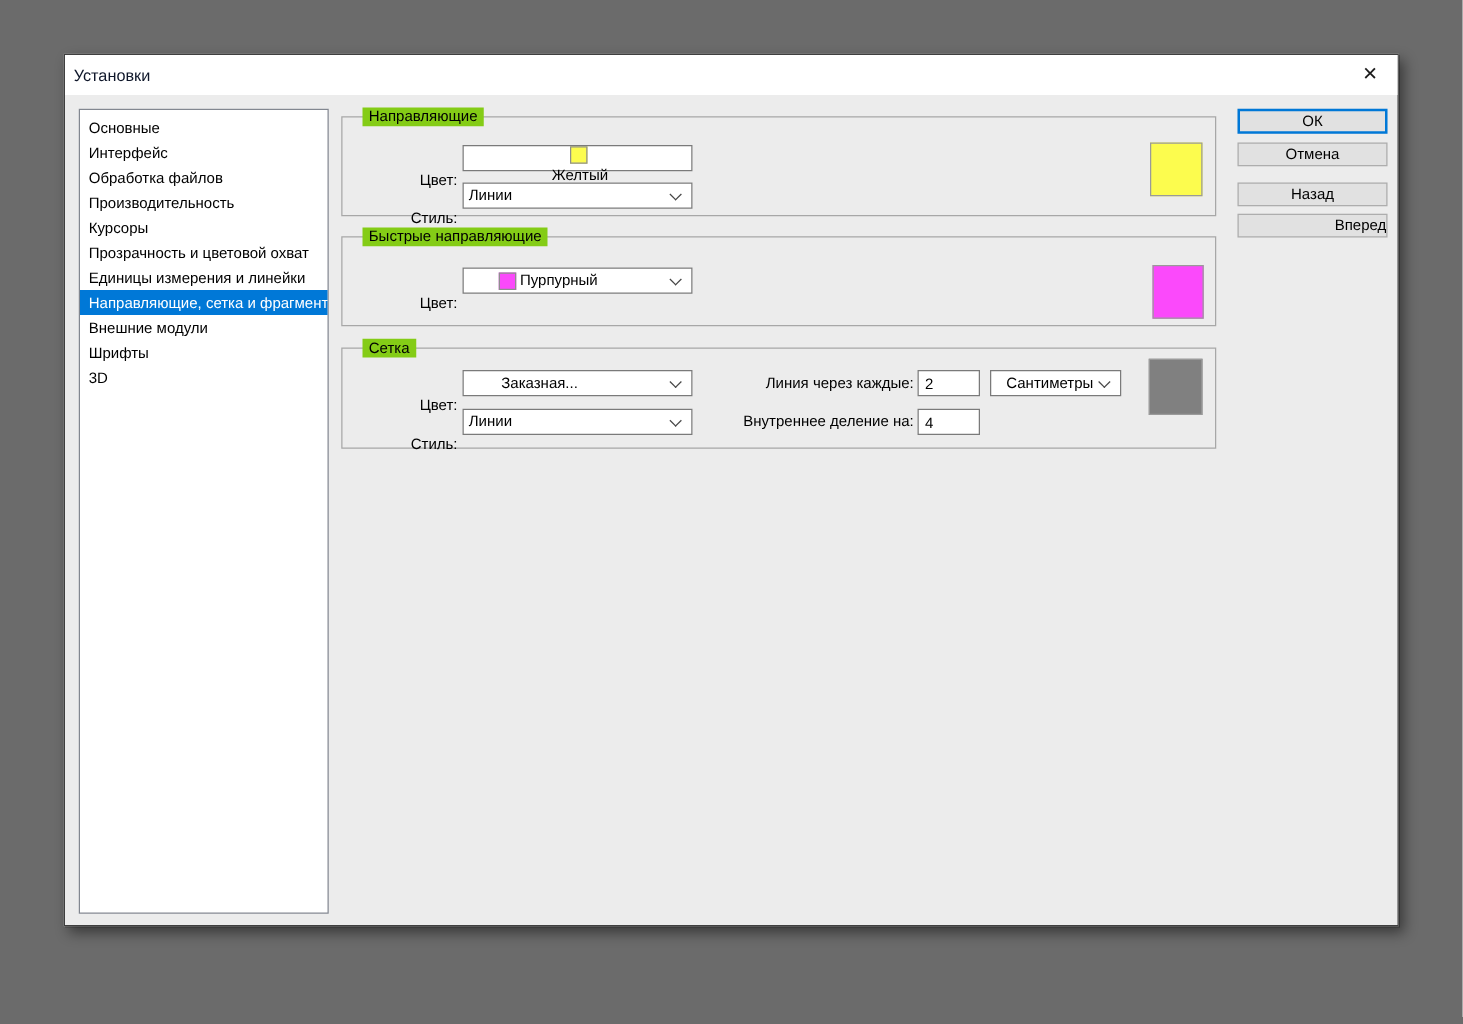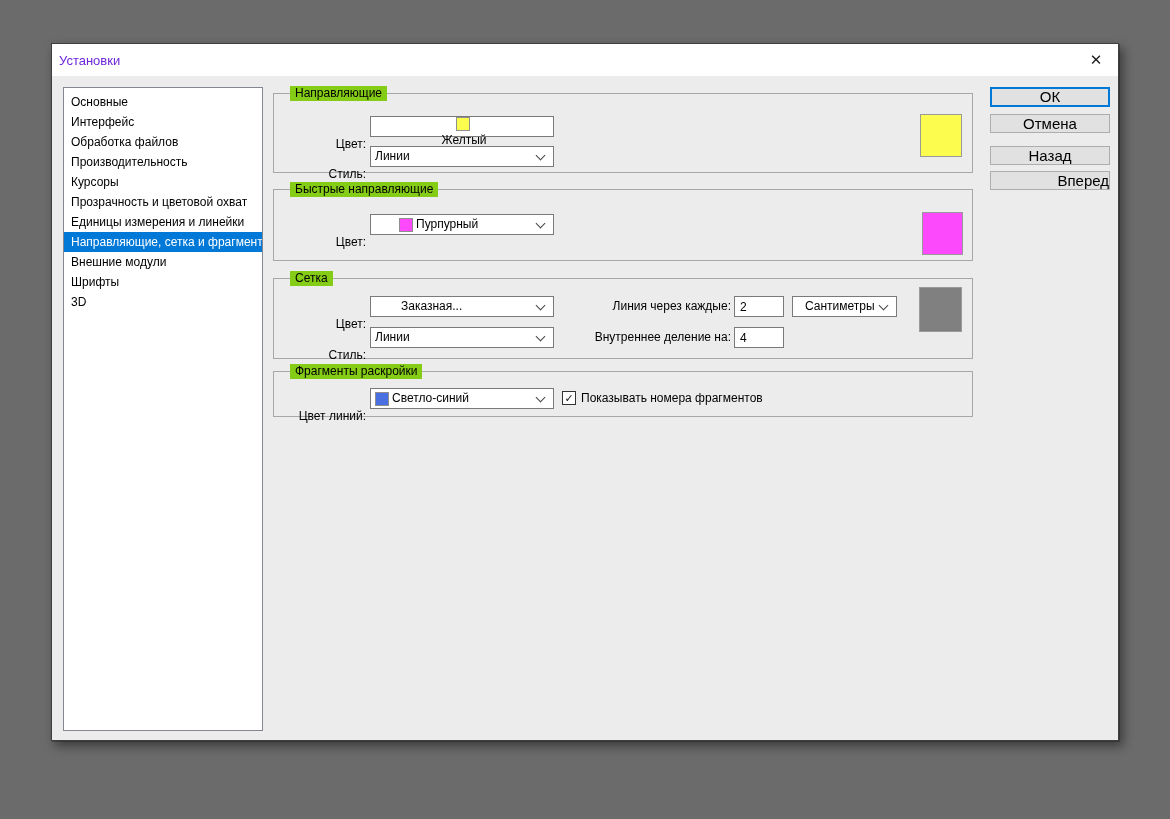--- a/index.html
+++ b/index.html
@@ -16,21 +16,21 @@
     position:absolute; left:51px; top:43px; width:1068px; height:698px;
     background:#ececec;
     border:1px solid #3f3f3f;
     box-shadow:4px 5px 10px rgba(0,0,0,0.45), 1px 1px 0 rgba(0,0,0,0.25);
   }
   .titlebar {
     position:absolute; left:0; top:0; right:0; height:32px;
     background:#ffffff;
     display:flex; align-items:center;
   }
-  .title { font-size:13px; padding-left:7px; color:#6d28d9; }
+  .title { font-size:13px; padding-left:7px; color:#0f172a; }
   .close {
     position:absolute; right:12px; top:6px; width:20px; height:20px;
     font-size:15px; color:#1a1a1a; text-align:center; line-height:20px;
     cursor:default; font-weight:400;
   }
   .listbox {
     position:absolute; left:11px; top:43px; width:200px; height:644px;
     background:#ffffff; border:1px solid #828790;
     padding-top:4px;
   }
@@ -73,21 +73,21 @@
     background:#fff; border:1px solid #7a7a7a;
     font-family:"Liberation Sans", sans-serif; font-size:12px;
     padding-left:5px; color:#000;
   }
   .preview {
     position:absolute; border:1px solid #9a9a9a;
   }
   .btn {
     position:absolute; left:938px; width:120px; height:19px;
     background:#e1e1e1; border:1px solid #adadad;
-    text-align:center; line-height:17px; font-size:15px;
+    text-align:center; line-height:17px; font-size:12px;
   }
   .btn.default {
     height:20px; border:2px solid #0078d7; line-height:16px;
   }
   .checkbox {
     position:absolute; width:14px; height:14px;
     background:#fff; border:1px solid #333;
     text-align:center; line-height:13px; font-size:11px; color:#111;
   }
   .cb-label { position:absolute; line-height:15px; white-space:nowrap; }
@@ -162,30 +162,19 @@
     <input class="numinput" style="left: 460px; top: 17px;" value="2">
     <div class="combo" style="left:518px; top:17px; width:105px;">
       <span class="ctext" style="padding-left:8px;">Сантиметры</span>
       <span class="chev"></span>
     </div>
     <span class="rt-label" style="left:230px; top:48px; width:227px;">Внутреннее деление на:</span>
     <input class="numinput" style="left: 460px; top: 48px;" value="4">
     <div class="preview" style="left: 645px; top: 8px; width: 43px; height: 45px; background: rgb(128, 128, 128);"></div>
   </div>
 
-  <div class="group" style="top:327px; height:46px;">
-    <span class="group-title">Фрагменты раскройки</span>
-    <span class="row-label" style="left:0; top:16px;">Цвет линий:</span>
-    <div class="combo" style="left:96px; top:16px;">
-      <span class="swatch" style="background: rgb(74, 111, 224);"></span>
-      <span class="ctext">Светло-синий</span>
-      <span class="chev"></span>
-    </div>
-    <span class="checkbox" style="left:288px; top:19px;">✓</span>
-    <span class="cb-label" style="left:307px; top:19px;">Показывать номера фрагментов</span>
-  </div>
 
   <div class="btn default" style="top:43px;">ОК</div>
   <div class="btn" style="top:70px;">Отмена</div>
   <div class="btn" style="top:102px;">Назад</div>
   <div class="btn" style="top:127px;text-align:right;">Вперед</div>
 
 </div>
 
 </body></html>

